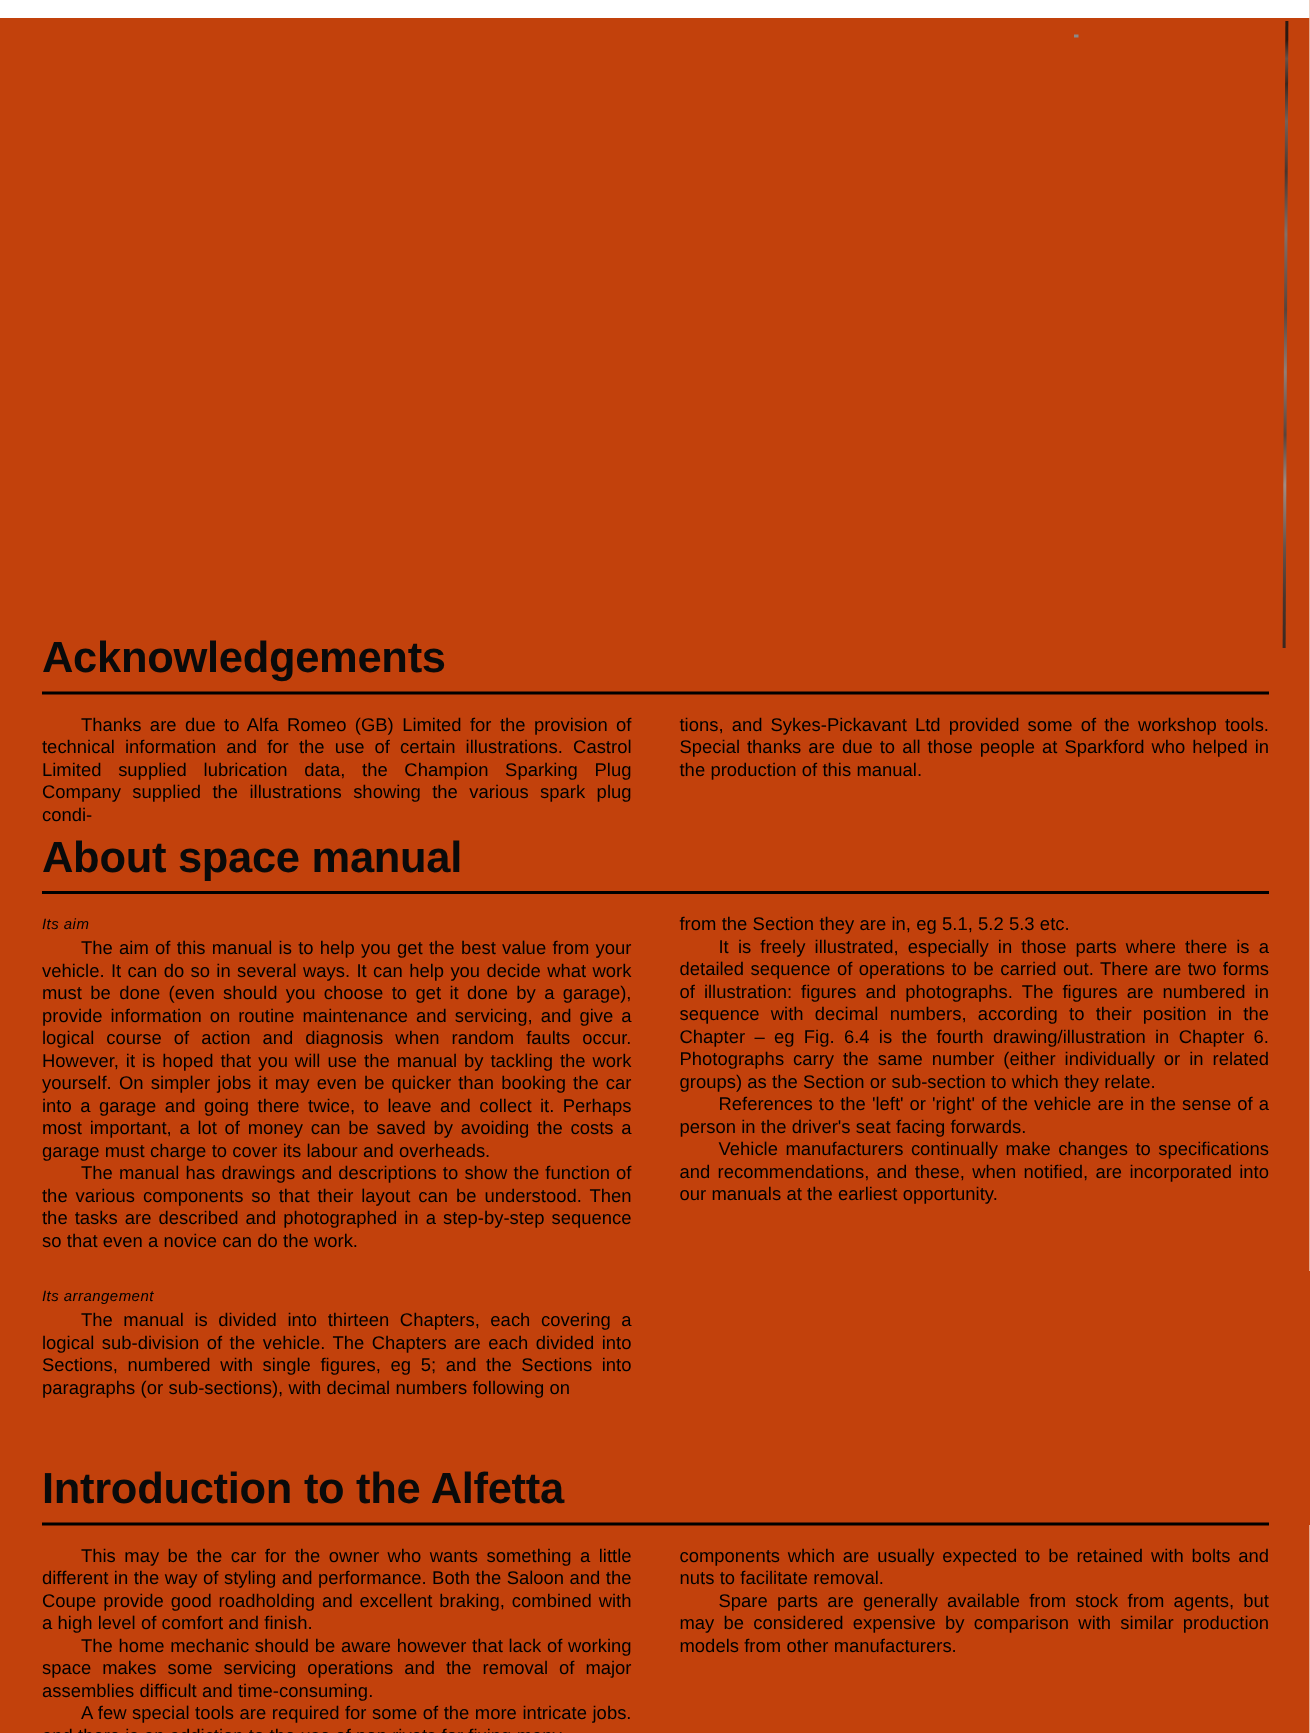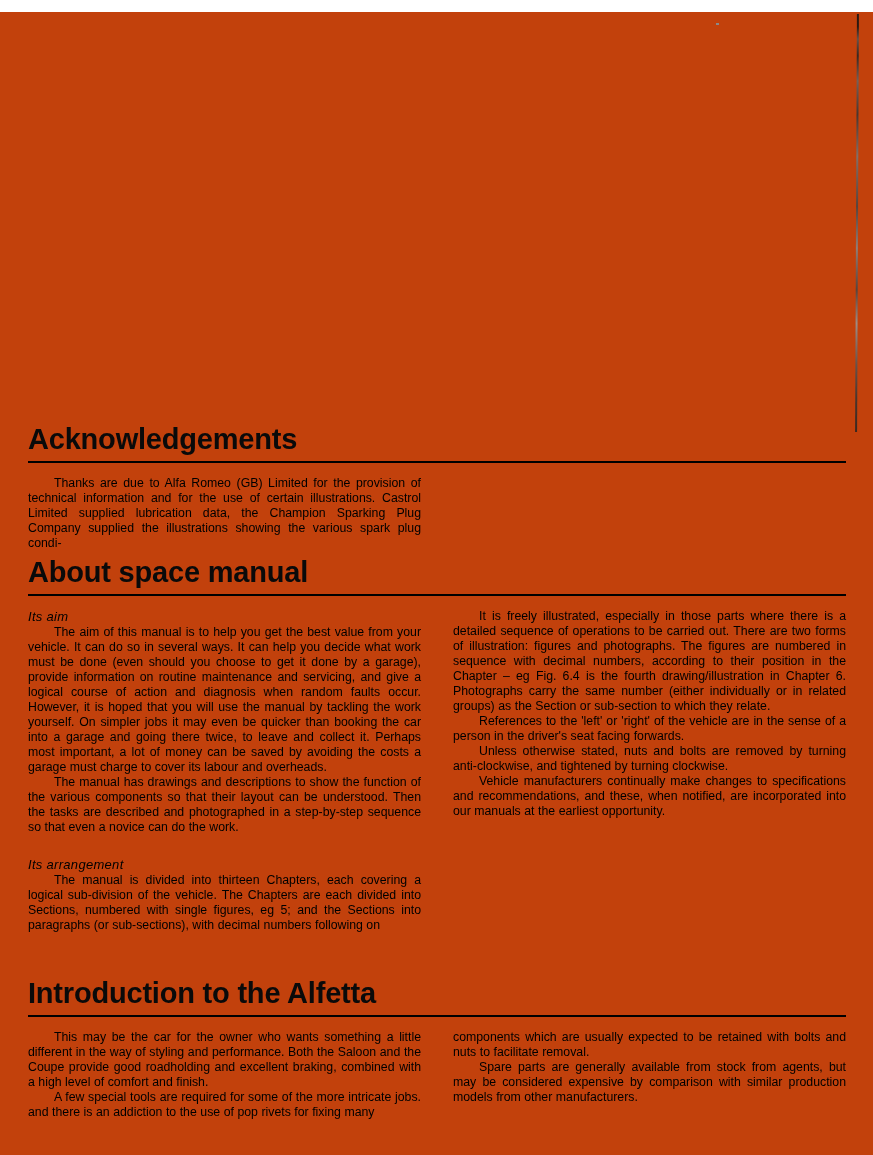--- a/index.html
+++ b/index.html
@@ -86,21 +86,21 @@
     font-size: 12.3px;
     line-height: 15.0px;
     text-align: justify;
     text-justify: inter-word;
     word-spacing: 0.1px;
   }
   p.body.indent { text-indent: 26px; }
   p.body.bold { font-weight: bold; }
 
   h3.sub {
-    font-size: 13px;
+    font-size: 10px;
     font-style: italic;
     font-weight: normal;
     margin: 0 0 0 0;
     line-height: 16px;
     letter-spacing: 0.3px;
   }
   .gap-sub { height: 22px; }
 </style>
 </head>
 <body>
@@ -112,50 +112,54 @@
 
   <div class="content">
 
     <div class="section" style="position:absolute; top:412px; left:0; width:818px;">
       <h1 class="section-title">Acknowledgements</h1>
       <hr class="rule">
       <div class="cols">
         <div class="col">
           <p class="body indent">Thanks are due to Alfa Romeo (GB) Limited for the provision of technical information and for the use of certain illustrations. Castrol Limited supplied lubrication data, the Champion Sparking Plug Company supplied the illustrations showing the various spark plug condi-</p>
         </div>
+        <div class="col">
+          <p class="body">tions, and Sykes-Pickavant Ltd provided some of the workshop tools. Special thanks are due to all those people at Sparkford who helped in the production of this manual.</p>
+        </div>
       </div>
     </div>
 
     <div class="section" style="position:absolute; top:545px; left:0; width:818px;">
       <h1 class="section-title">About space manual</h1>
       <hr class="rule">
       <div class="cols">
         <div class="col">
           <h3 class="sub">Its aim</h3>
           <p class="body indent">The aim of this manual is to help you get the best value from your vehicle. It can do so in several ways. It can help you decide what work must be done (even should you choose to get it done by a garage), provide information on routine maintenance and servicing, and give a logical course of action and diagnosis when random faults occur. However, it is hoped that you will use the manual by tackling the work yourself. On simpler jobs it may even be quicker than booking the car into a garage and going there twice, to leave and collect it. Perhaps most important, a lot of money can be saved by avoiding the costs a garage must charge to cover its labour and overheads.</p>
           <p class="body indent">The manual has drawings and descriptions to show the function of the various components so that their layout can be understood. Then the tasks are described and photographed in a step-by-step sequence so that even a novice can do the work.</p>
           <div class="gap-sub"></div>
           <h3 class="sub">Its arrangement</h3>
           <p class="body indent">The manual is divided into thirteen Chapters, each covering a logical sub-division of the vehicle. The Chapters are each divided into Sections, numbered with single figures, eg 5; and the Sections into paragraphs (or sub-sections), with decimal numbers following on</p>
         </div>
         <div class="col">
+          <p class="body">from the Section they are in, eg 5.1, 5.2 5.3 etc.</p>
           <p class="body indent">It is freely illustrated, especially in those parts where there is a detailed sequence of operations to be carried out. There are two forms of illustration: figures and photographs. The figures are numbered in sequence with decimal numbers, according to their position in the Chapter – eg Fig. 6.4 is the fourth drawing/illustration in Chapter 6. Photographs carry the same number (either individually or in related groups) as the Section or sub-section to which they relate.</p>
           <p class="body indent">References to the 'left' or 'right' of the vehicle are in the sense of a person in the driver's seat facing forwards.</p>
-          <p class="body indent">Unless otherwise stated, nuts and bolts are removed by turning anti-clockwise, and tightened by turning clockwise.</p>
           <p class="body indent">Vehicle manufacturers continually make changes to specifications and recommendations, and these, when notified, are incorporated into our manuals at the earliest opportunity.</p>
         </div>
       </div>
     </div>
 
     <div class="section" style="position:absolute; top:966px; left:0; width:818px;">
       <h1 class="section-title">Introduction to the Alfetta</h1>
       <hr class="rule">
       <div class="cols">
         <div class="col">
           <p class="body indent">This may be the car for the owner who wants something a little different in the way of styling and performance. Both the Saloon and the Coupe provide good roadholding and excellent braking, combined with a high level of comfort and finish.</p>
+          <p class="body indent">The home mechanic should be aware however that lack of working space makes some servicing operations and the removal of major assemblies difficult and time-consuming.</p>
           <p class="body indent">A few special tools are required for some of the more intricate jobs. and there is an addiction to the use of pop rivets for fixing many</p>
         </div>
         <div class="col">
           <p class="body">components which are usually expected to be retained with bolts and nuts to facilitate removal.</p>
           <p class="body indent">Spare parts are generally available from stock from agents, but may be considered expensive by comparison with similar production models from other manufacturers.</p>
         </div>
       </div>
     </div>
 
   </div>

